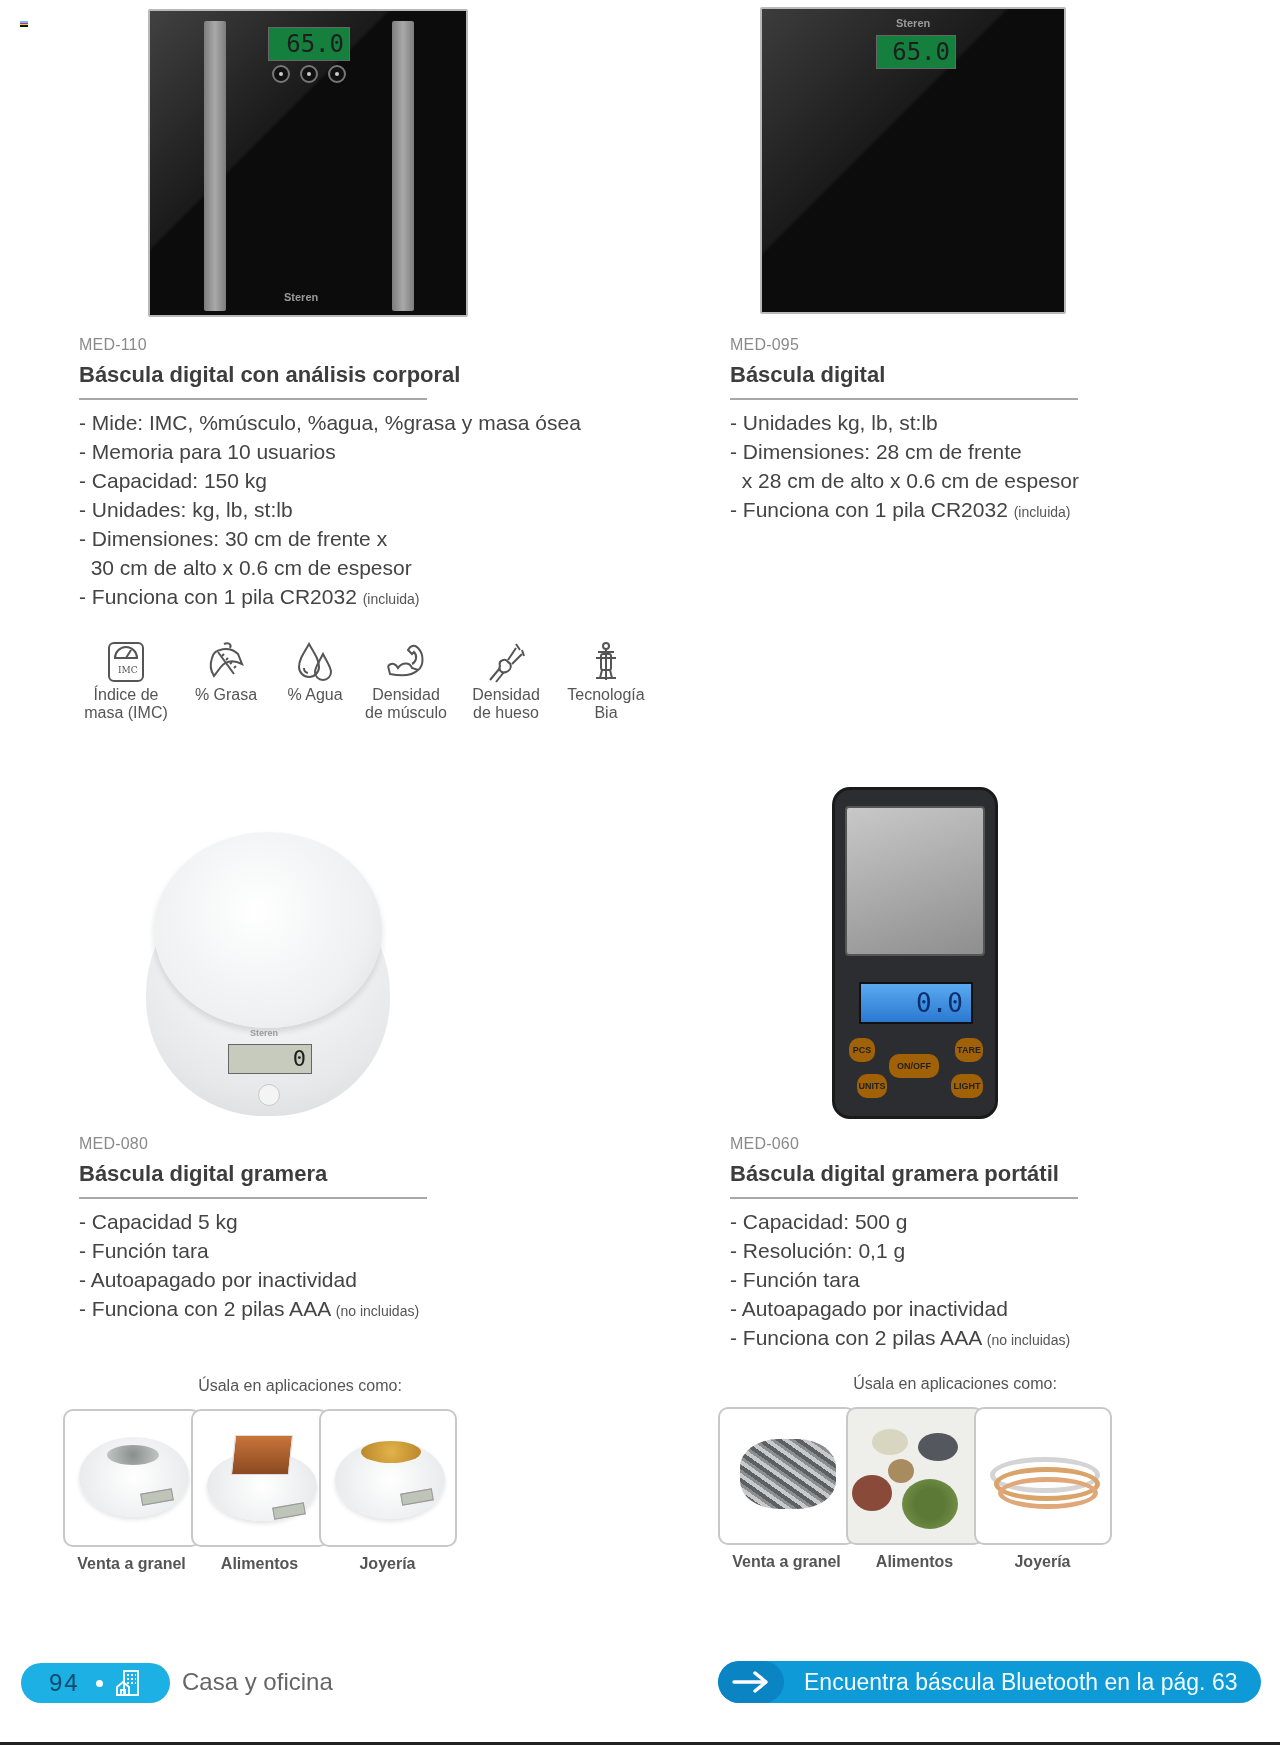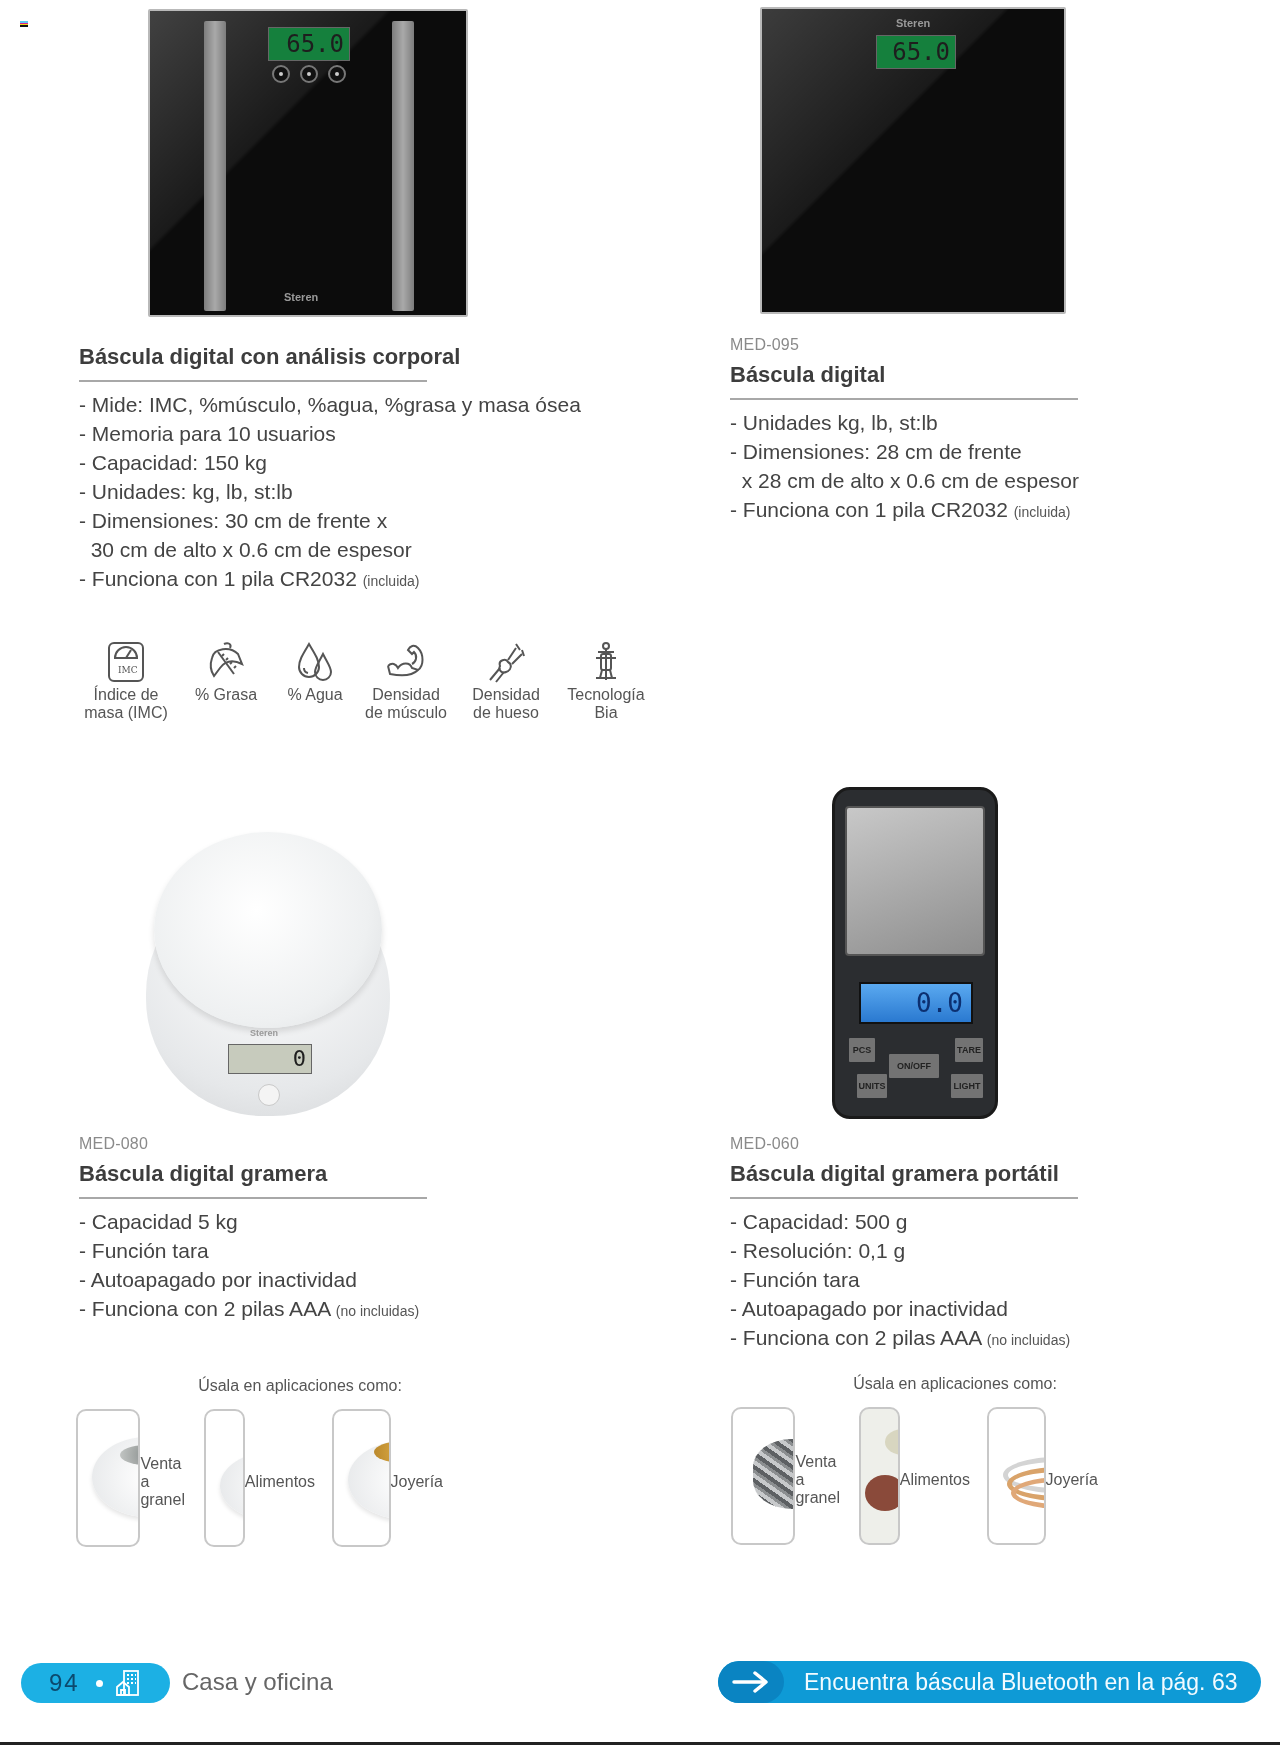--- a/index.html
+++ b/index.html
@@ -21,33 +21,33 @@
   .bathscale .electrode { position: absolute; width: 22px; background: linear-gradient(90deg,#7d7d7d,#a9a9a9,#7d7d7d); border-radius: 2px; }
   .lcd { position: absolute; background: #15803d; border: 1px solid #666; font-family: "DejaVu Sans Mono", monospace; color: #1e1e1e; text-align: right; padding-right: 5px; }
   .btn-dot { position: absolute; width: 18px; height: 18px; border-radius: 50%; border: 2px solid #777; background: #111; }
   .btn-dot::after { content: ""; position: absolute; left: 5px; top: 5px; width: 4px; height: 4px; border-radius: 50%; background: #ccc; }
   .brand { position: absolute; color: #9a9a9a; font-size: 11px; font-weight: bold; }
 
   .kitchen { position: absolute; }
   .pocket { position: absolute; background: #2b2d30; border-radius: 18px; border: 3px solid #1a1a1a; }
   .pocket .plate { position: absolute; background: linear-gradient(160deg,#c8c8c8,#8e8e8e); border-radius: 4px; border: 2px solid #555; }
   .pocket .screen { position: absolute; background: linear-gradient(180deg,#5aa9f0,#2a79d0); border: 2px solid #111; color: #0c2f70; font-family: "DejaVu Sans Mono", monospace; text-align: right; padding-right: 8px; }
-  .pkey { position: absolute; background: #737373; border-radius: 1px; color: #222; font-size: 9px; font-weight: bold; text-align: center; }
+  .pkey { position: absolute; background: #a16207; border-radius: 10px; color: #222; font-size: 9px; font-weight: bold; text-align: center; }
 
   
   .features { position: absolute; left: 74px; top: 640px; display: flex; }
   .feat { display: flex; flex-direction: column; align-items: center; text-align: center; }
   .feat svg { width: 44px; height: 44px; }
   .feat .lbl { font-size: 16px; color: #555; line-height: 18px; margin-top: 2px; }
 
   
   .usage { position: absolute; }
   .usage .heading { font-size: 16px; color: #555; text-align: center; }
   .usage .cards { display: flex; gap: 17px; margin-top: 14px; }
-  .usage .card { width: 111px; display: flex; flex-direction: row; align-items: center; }
+  .usage .card { width: 111px; display: flex; flex-direction: column; align-items: center; font-weight: bold; }
   .usage .thumb { width: 138px; height: 138px; border: 2px solid #c8c8c8; border-radius: 10px; position: relative; overflow: hidden; background: #fff; }
   .usage .cap { font-size: 16px; color: #555; margin-top: 8px; }
 
   
   .page-pill { position: absolute; left: 21px; top: 1663px; width: 149px; height: 40px; border-radius: 20px; background: #1cb0e4; color: #0c4a6e; display: flex; align-items: center; padding-left: 28px; }
   .page-pill .num { font-size: 24px; letter-spacing: 2px; }
   .page-pill .dot { width: 7px; height: 7px; border-radius: 50%; background: #fff; margin-left: 16px; }
   .page-pill svg { margin-left: 12px; }
   .section-name { position: absolute; left: 182px; top: 1668px; font-size: 24px; color: #666; }
   .link-pill { position: absolute; left: 718px; top: 1661px; width: 543px; height: 42px; border-radius: 21px; background: #0e9ad6; display: flex; align-items: center; overflow: hidden; }
@@ -70,20 +70,21 @@
   <div class="electrode" style="left:54px;top:10px;height:290px;"></div>
   <div class="electrode" style="left:242px;top:10px;height:290px;"></div>
   <div class="lcd" style="left:118px;top:16px;width:82px;height:34px;font-size:24px;line-height:32px;">65.0</div>
   <div class="btn-dot" style="left:122px;top:54px;"></div>
   <div class="btn-dot" style="left:150px;top:54px;"></div>
   <div class="btn-dot" style="left:178px;top:54px;"></div>
   <div class="brand" style="left:134px;top:280px;">Steren</div>
 </div>
 
 <div class="product" style="left:79px;top:336px;">
+  <div class="sku">MED-110</div>
   <div class="title">Báscula digital con análisis corporal</div>
   <div class="rule"></div>
   <ul class="specs">
     <li>- Mide: IMC, %músculo, %agua, %grasa y masa ósea</li>
     <li>- Memoria para 10 usuarios</li>
     <li>- Capacidad: 150 kg</li>
     <li>- Unidades: kg, lb, st:lb</li>
     <li>- Dimensiones: 30 cm de frente x</li>
     <li>  30 cm de alto x 0.6 cm de espesor</li>
     <li><span>- Funciona con 1 pila CR2032 </span><small>(incluida)</small></li>

